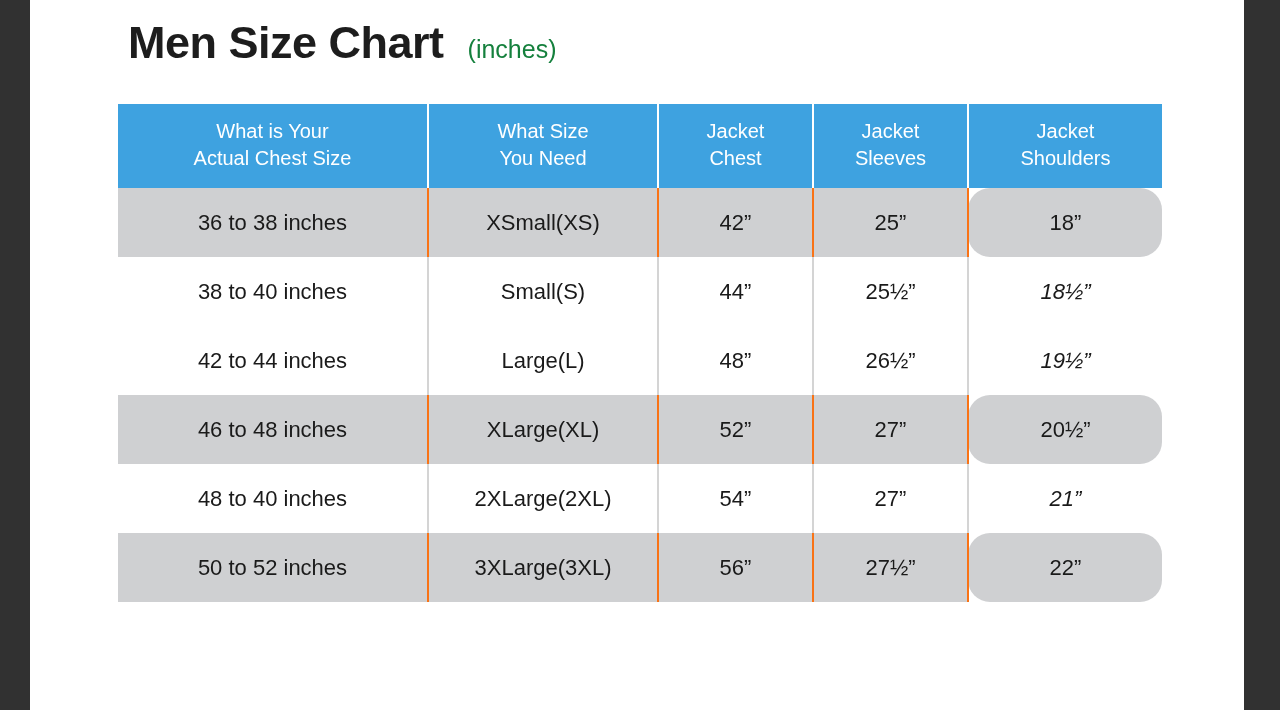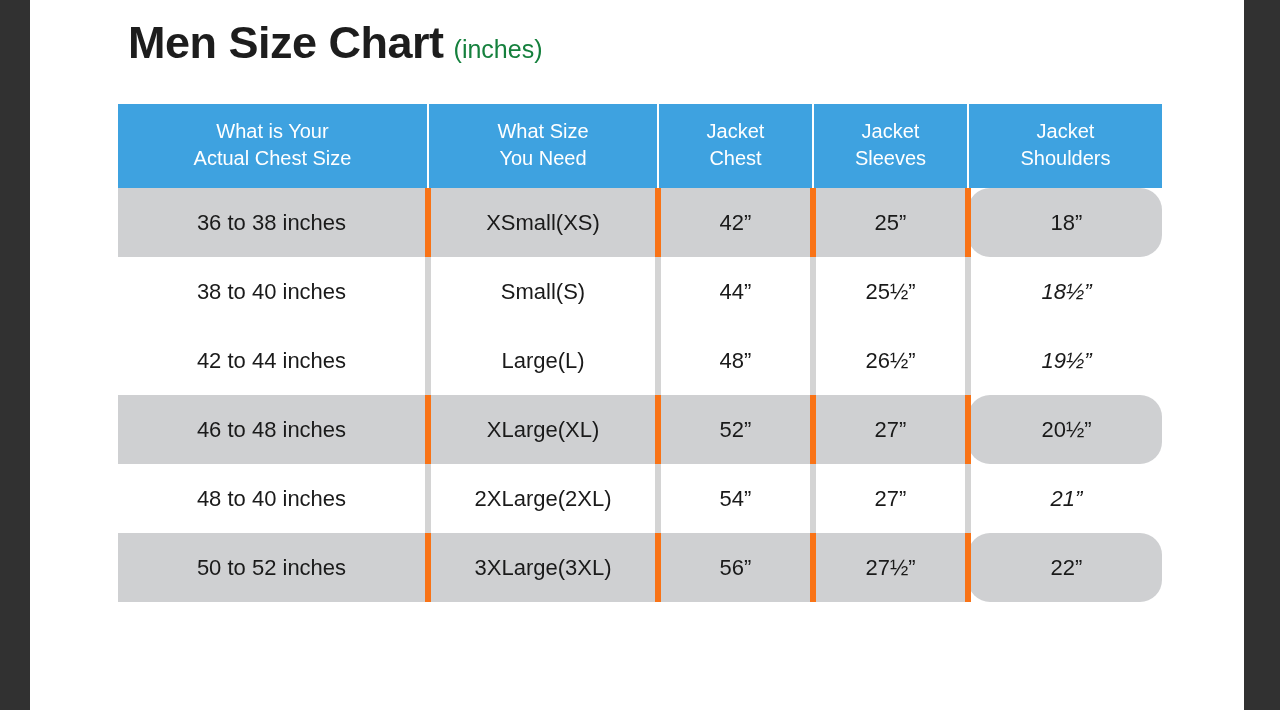--- a/index.html
+++ b/index.html
@@ -45,21 +45,21 @@
     top: 0;
     width: 1214px;
     height: 710px;
   }
   .title-row {
     position: absolute;
     left: 98px;
     top: 20px;
     display: flex;
     align-items: baseline;
-    gap: 10px;
+    gap: 24px;
   }
   .title-main {
     font-size: 45px;
     font-weight: bold;
     color: #1d1d1d;
     letter-spacing: -0.5px;
     line-height: 1;
   }
   .title-sub {
     font-size: 25px;
@@ -97,21 +97,21 @@
   thead th .hl { display: block; }
 
   tbody td {
     font-size: 22px;
     color: #1a1a1a;
     text-align: center;
     vertical-align: middle;
     height: 69px;
     padding: 0 4px;
     border-left: 2px solid #ffffff;
-    border-right: 6px solid #f97316;
+    border-right: 2px solid #f97316;
   }
   tbody td:first-child { border-left: none; }
   tbody td:last-child { border-right: none; border-radius: 22px; }
   tbody tr.shaded td { background: #cfd0d2; }
   tbody tr.plain td { background: #ffffff; }
   
   tbody tr.plain td { border-left-color: #d4d4d4; border-right-color: #d4d4d4; margin-top: 9px; }
   tbody tr.plain td:first-child { border-left: none; }
   tbody tr.plain td:last-child { border-right: none; font-style: italic; }
 </style>

